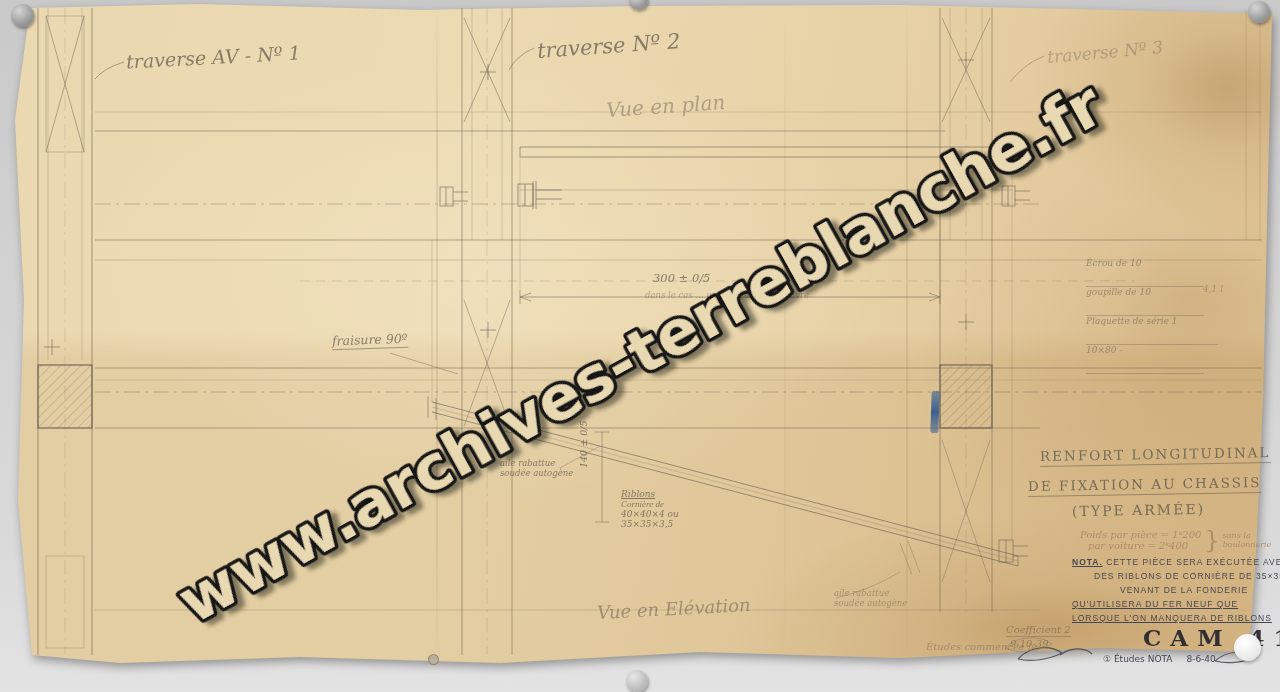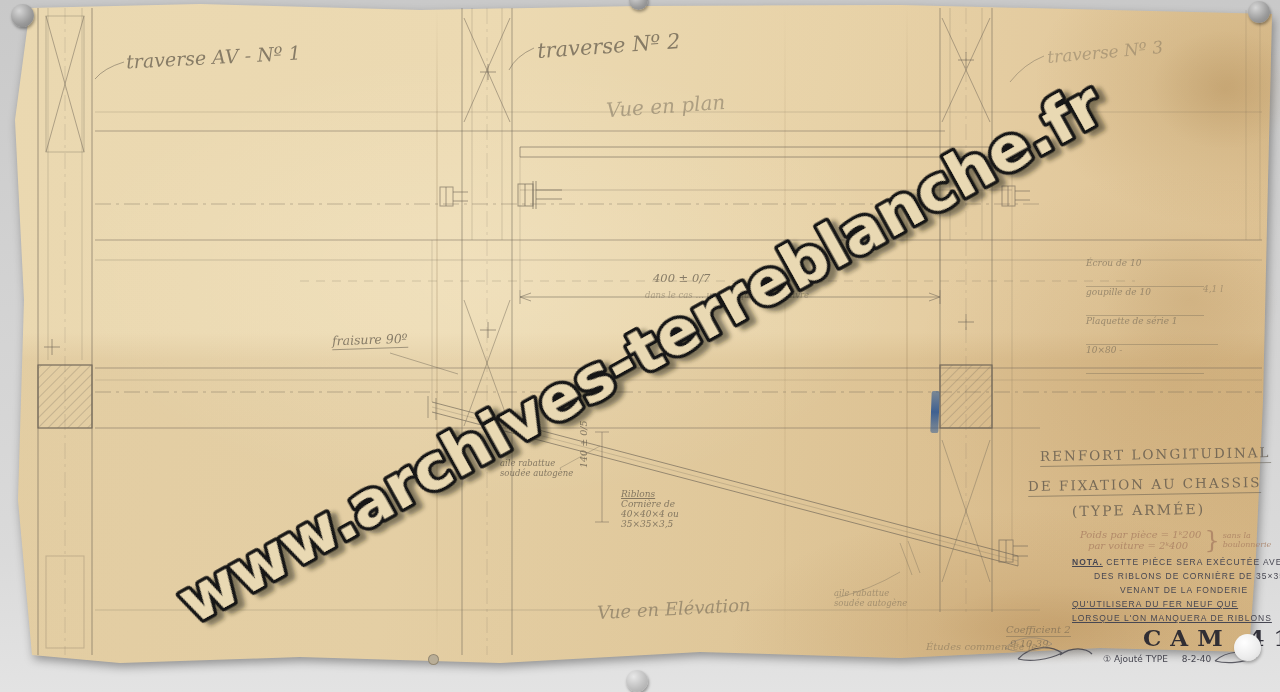--- a/index.html
+++ b/index.html
@@ -152,37 +152,37 @@
     <path d="M1005,648 C1020,634 1042,636 1052,644 C1038,652 1018,654 1005,648" stroke="#8a8173" opacity=".6" fill="none"></path>
   </svg>
 
   <div class="lbl pencil" style="left:126px;top:46px;font-size:19px;transform:rotate(-3deg);">traverse AV - Nº 1</div>
   <div class="lbl pencil" style="left:537px;top:34px;font-size:21px;transform:rotate(-4deg);">traverse Nº 2</div>
   <div class="lbl pencil" style="left:1047px;top:42px;font-size:17px;transform:rotate(-5deg);opacity:.5;">traverse Nº 3</div>
   <div class="lbl pencil" style="left:606px;top:94px;font-size:20px;transform:rotate(-4deg);opacity:.6;">Vue en plan</div>
   <div class="lbl pencil" style="left:597px;top:598px;font-size:18px;transform:rotate(-3deg);opacity:.7;">Vue en Elévation</div>
 
   <div class="lbl pencil u" style="left:332px;top:332px;font-size:12.5px;transform:rotate(-2deg);">fraisure 90º</div>
-  <div class="lbl pencil" style="left:653px;top:271px;font-size:11.5px;">400 ± 0/7</div>
+  <div class="lbl pencil" style="left:653px;top:271px;font-size:11.5px;">300 ± 0/5</div>
   <div class="lbl pencil" style="left:645px;top:290px;font-size:8.5px;opacity:.6;">dans le cas … une plaquette de cuivre</div>
 
 
   <div class="lbl" style="left:500px;top:458px;">
     <div class="pencil" style="font-size:8.5px;">aile rabattue</div>
     <div class="pencil" style="font-size:8.5px;">soudée autogène</div>
   </div>
 
   <div class="lbl" style="left:834px;top:588px;opacity:.6;">
     <div class="pencil" style="font-size:8.5px;">aile rabattue</div>
     <div class="pencil" style="font-size:8.5px;">soudée autogène</div>
   </div>
 
   <div class="lbl" style="left:621px;top:489px;">
     <div class="pencil uu" style="font-size:9px;">Riblons</div>
-    <div class="pencil" style="font-size:9px;">Cornière de</div>
+    <div class="pencil" style="font-size:9px;font-family:Liberation Serif, serif;">Cornière de</div>
     <div class="pencil" style="font-size:9px;">40×40×4 ou</div>
     <div class="pencil" style="font-size:9px;">35×35×3,5</div>
   </div>
 
   <div class="lbl pencil" style="left:578px;top:468px;font-size:9.5px;transform:rotate(-90deg);transform-origin:left top;">140 ± 0/5</div>
 
   <div class="lbl" style="left:1086px;top:258px;">
     <div class="partrow">Écrou de 10</div>
     <div class="partrow">goupille de 10</div>
     <div class="partrow" style="width:132px;">Plaquette de série 1</div>
@@ -213,22 +213,22 @@
     </div>
     <div style="margin-left:22px;">DES RIBLONS DE CORNIÈRE DE 35×35</div>
     <div style="margin-left:48px;">VENANT DE LA FONDERIE</div>
     <div class="uu">QU'UTILISERA DU FER NEUF QUE</div>
     <div class="uu">LORSQUE L'ON MANQUERA DE RIBLONS</div>
   </div>
 
   <div class="lbl stamp" style="left:1143px;top:624px;">CAM 41</div>
 
   <div class="lbl" style="left:1103px;top:654px;display:flex;gap:14px;font-family:'DejaVu Sans',sans-serif;font-size:9px;color:#45454f;">
-    <span>① Ajouté TYPE</span>
-    <span>8-2-40</span>
+    <span>① Études NOTA</span>
+    <span>8-6-40</span>
   </div>
 
   <div class="lbl pencil" style="left:926px;top:641px;font-size:10px;opacity:.55;text-align:center;">Études commencée le</div>
   <div class="lbl pencil u" style="left:1006px;top:624px;font-size:10px;opacity:.7;">Coefficient 2</div>
   <div class="lbl pencil" style="left:1010px;top:638px;font-size:10px;opacity:.7;">9-10-39</div>
 
   <div class="bluemark"></div>
 
   <svg class="wm" width="1280" height="692" viewBox="0 0 1280 692">
     <text x="640" y="374" text-anchor="middle" transform="rotate(-29 640 352)" font-family="DejaVu Sans, sans-serif" font-weight="bold" font-size="61" textLength="1045" lengthAdjust="spacingAndGlyphs" fill="#e9d9b3" stroke="#141414" stroke-width="7" stroke-linejoin="round" paint-order="stroke" filter="url(#wms)">www.archives-terreblanche.fr</text>

